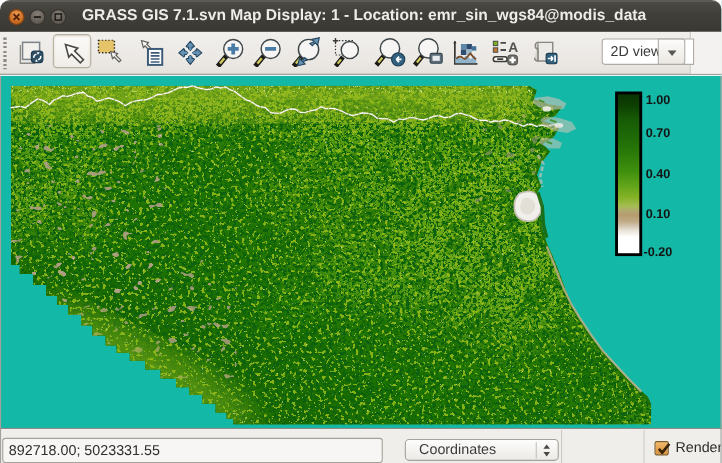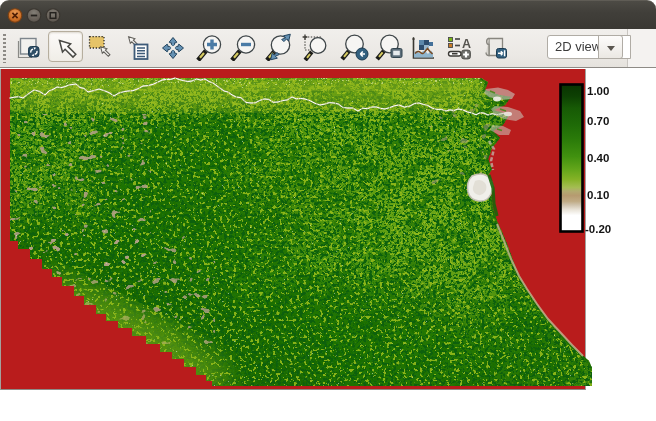--- a/index.html
+++ b/index.html
@@ -25,21 +25,21 @@
   background:linear-gradient(#fcfbf9, #f0ede7); box-shadow:inset 0 1px 2px rgba(160,150,130,.35); }
 #combo { position:absolute; left:515px; top:6px; width:108px; height:24px; }
 #combo .field { position:absolute; left:0; top:0; width:84px; height:24px; background:#ffffff;
   border:1px solid #b0aca5; border-radius:3px 0 0 3px; font-size:13px; color:#3c3c3c;
   line-height:22px; padding-left:7px;margin-left:32px; }
 #combo .drop { position:absolute; left:83px; top:0; width:25px; height:24px;
   background:linear-gradient(#fdfcfb, #ebe8e3); border:1px solid #b0aca5; border-radius:0 3px 3px 0; }
 #combo .arr { position:absolute; left:8px; top:10px; width:0; height:0;
   border-left:4.5px solid transparent; border-right:4.5px solid transparent; border-top:5px solid #5a5650; }
 
-#map { position:absolute; left:0; top:69px; width:586px; height:321px; background:#b91c1c;
+#map { position:absolute; left:0; top:69px; width:656px; height:321px; background:#14b8a6;
   border-left:1px solid #a3a19d; border-right:1px solid #a3a19d; border-bottom:1px solid #8e8b86;padding-left:11px; }
 
 #status { position:absolute; left:0; top:390px; width:656px; height:31px; background:#f0eeeb;
   border-left:1px solid #a3a19d; border-right:1px solid #a3a19d; overflow:hidden; }
 #coordbox { position:absolute; left:1px; top:8px; width:346px; height:23px; background:#f7f6f4;
   border:1px solid #a5a19b; border-radius:3px; font-size:13px; color:#2e2e2e; line-height:21px; padding-left:5px; }
 #choice { position:absolute; left:367px; top:9px; width:140px; height:20px;
   background:linear-gradient(#fdfdfc, #eceae6); border:1px solid #a5a19b; border-radius:4px;
   font-size:13px; color:#3c3c3c; line-height:18px; padding-left:12px; }
 #choice .sep { position:absolute; left:118px; top:2px; width:1px; height:15px; background:#c5c2bc; }
@@ -70,20 +70,21 @@
             <stop offset="1" stop-color="#524d47"></stop>
         </radialGradient>
       </defs>
       <circle cx="15" cy="14.5" r="6.8" fill="url(#gorange)" stroke="#7e4112" stroke-width="1.1"></circle>
       <path d="M12.4,11.9 L17.6,17.1 M17.6,11.9 L12.4,17.1" stroke="#501f05" stroke-width="1.7"></path>
       <circle cx="34" cy="14.5" r="6.8" fill="url(#ggray)" stroke="#39352f" stroke-width="1.1"></circle>
       <path d="M30.8,14.5 L37.2,14.5" stroke="#25221e" stroke-width="1.8"></path>
       <circle cx="53" cy="14.5" r="6.8" fill="url(#ggray)" stroke="#39352f" stroke-width="1.1"></circle>
       <rect x="50.2" y="11.7" width="5.6" height="5.6" fill="none" stroke="#25221e" stroke-width="1.5"></rect>
     </svg>
+    <div id="title-text">GRASS GIS 7.1.svn Map Display: 1 - Location: emr_sin_wgs84@modis_data</div>
   </div>
   <div id="toolbar">
     <div class="rightpane"></div>
     <div id="grip"></div>
     <div id="pressed"></div>
 
     <svg class="ticon" style="left:16px" viewBox="0 0 24 24">
       <path d="M2.5,5 L2.5,21.5 L16,21.5" stroke="#8a8a86" fill="none" stroke-width="1.2"></path>
       <rect x="4.5" y="2.5" width="15.5" height="15.5" fill="#f2f1ee" stroke="#7d858c" stroke-width="1.4"></rect>
       <rect x="12.5" y="10.5" width="10.5" height="10.5" rx="2.8" fill="#2e4e66" stroke="#1e3a50" stroke-width="1"></rect>
@@ -334,13 +335,25 @@
   <g font-family="Liberation Sans, sans-serif" font-size="11.5" font-weight="bold" fill="#141414">
     <text x="587" y="25.5">1.00</text>
     <text x="587" y="55.5">0.70</text>
     <text x="587" y="92.5">0.40</text>
     <text x="587" y="129.5">0.10</text>
     <text x="585" y="163.5">-0.20</text>
   </g>
 </g>
 </svg>
   </div>
+  <div id="status">
+    <div class="vsep" style="left:509px;"></div>
+    <div class="vsep" style="left:584px;"></div>
+    <div id="coordbox">892718.00; 5023331.55</div>
+    <div id="choice">Coordinates<div class="sep"></div><div class="up"></div><div class="dn"></div></div>
+    <div id="check">
+        <svg width="15" height="15" viewBox="0 0 15 15">
+          <path d="M3,7 L6,10.5 L12.5,2.5" stroke="#3a2408" stroke-width="2.4" fill="none"></path>
+        </svg>
+      </div>
+    <div id="rendlbl">Render</div>
+  </div>
 </div>
 
 </body></html>

